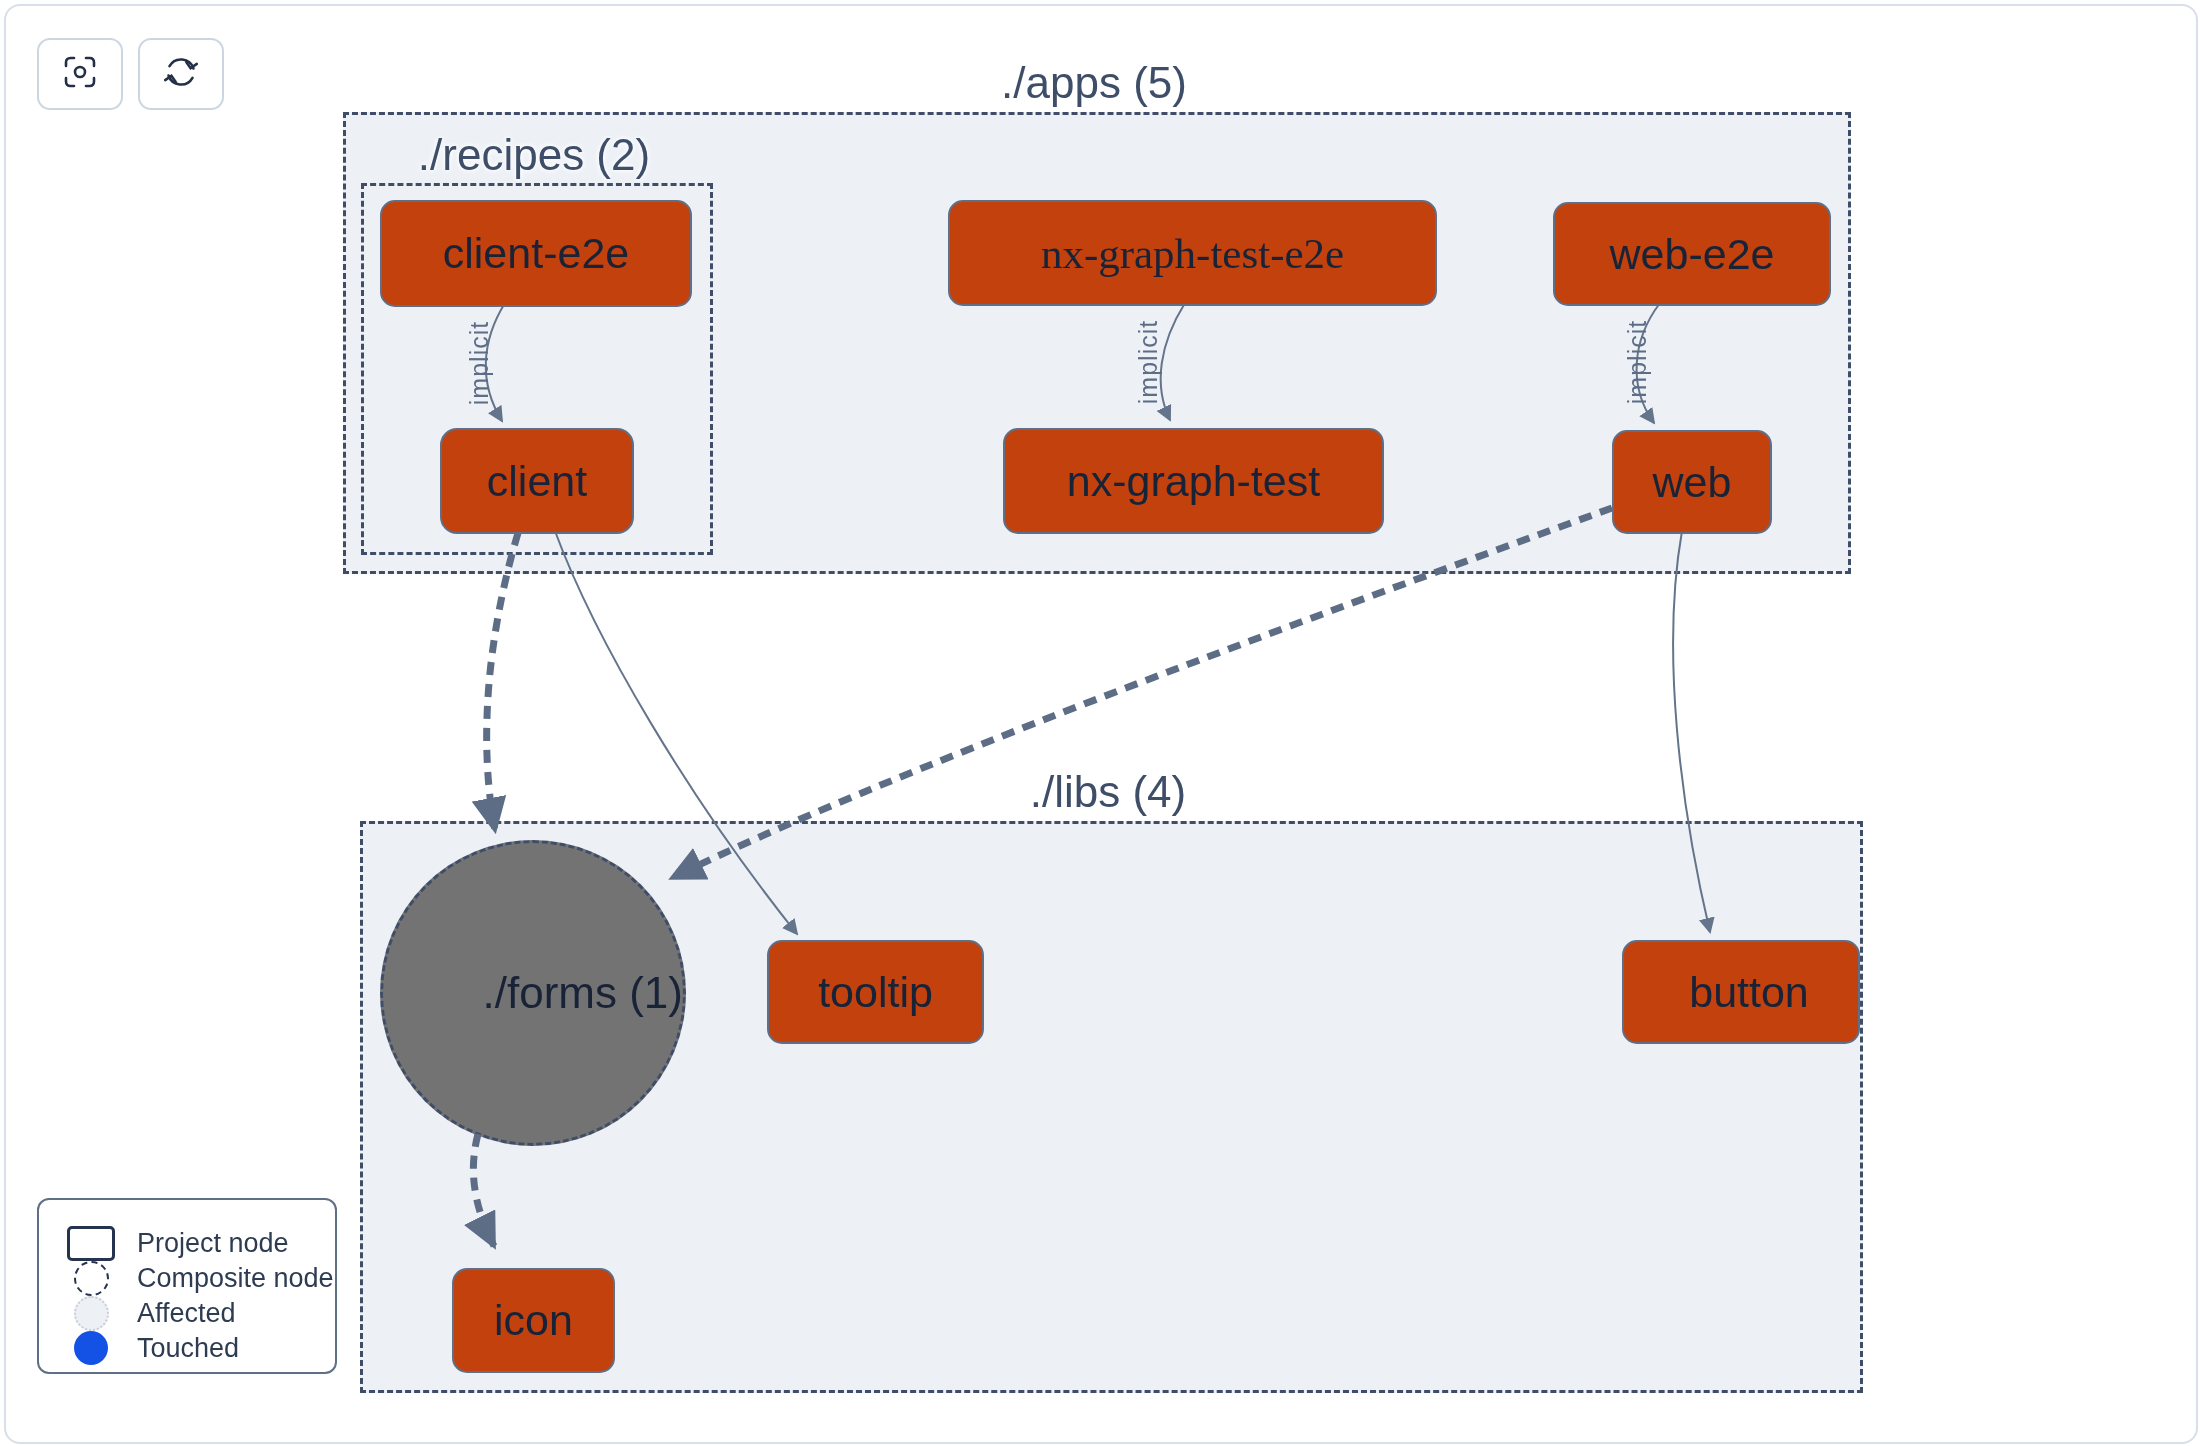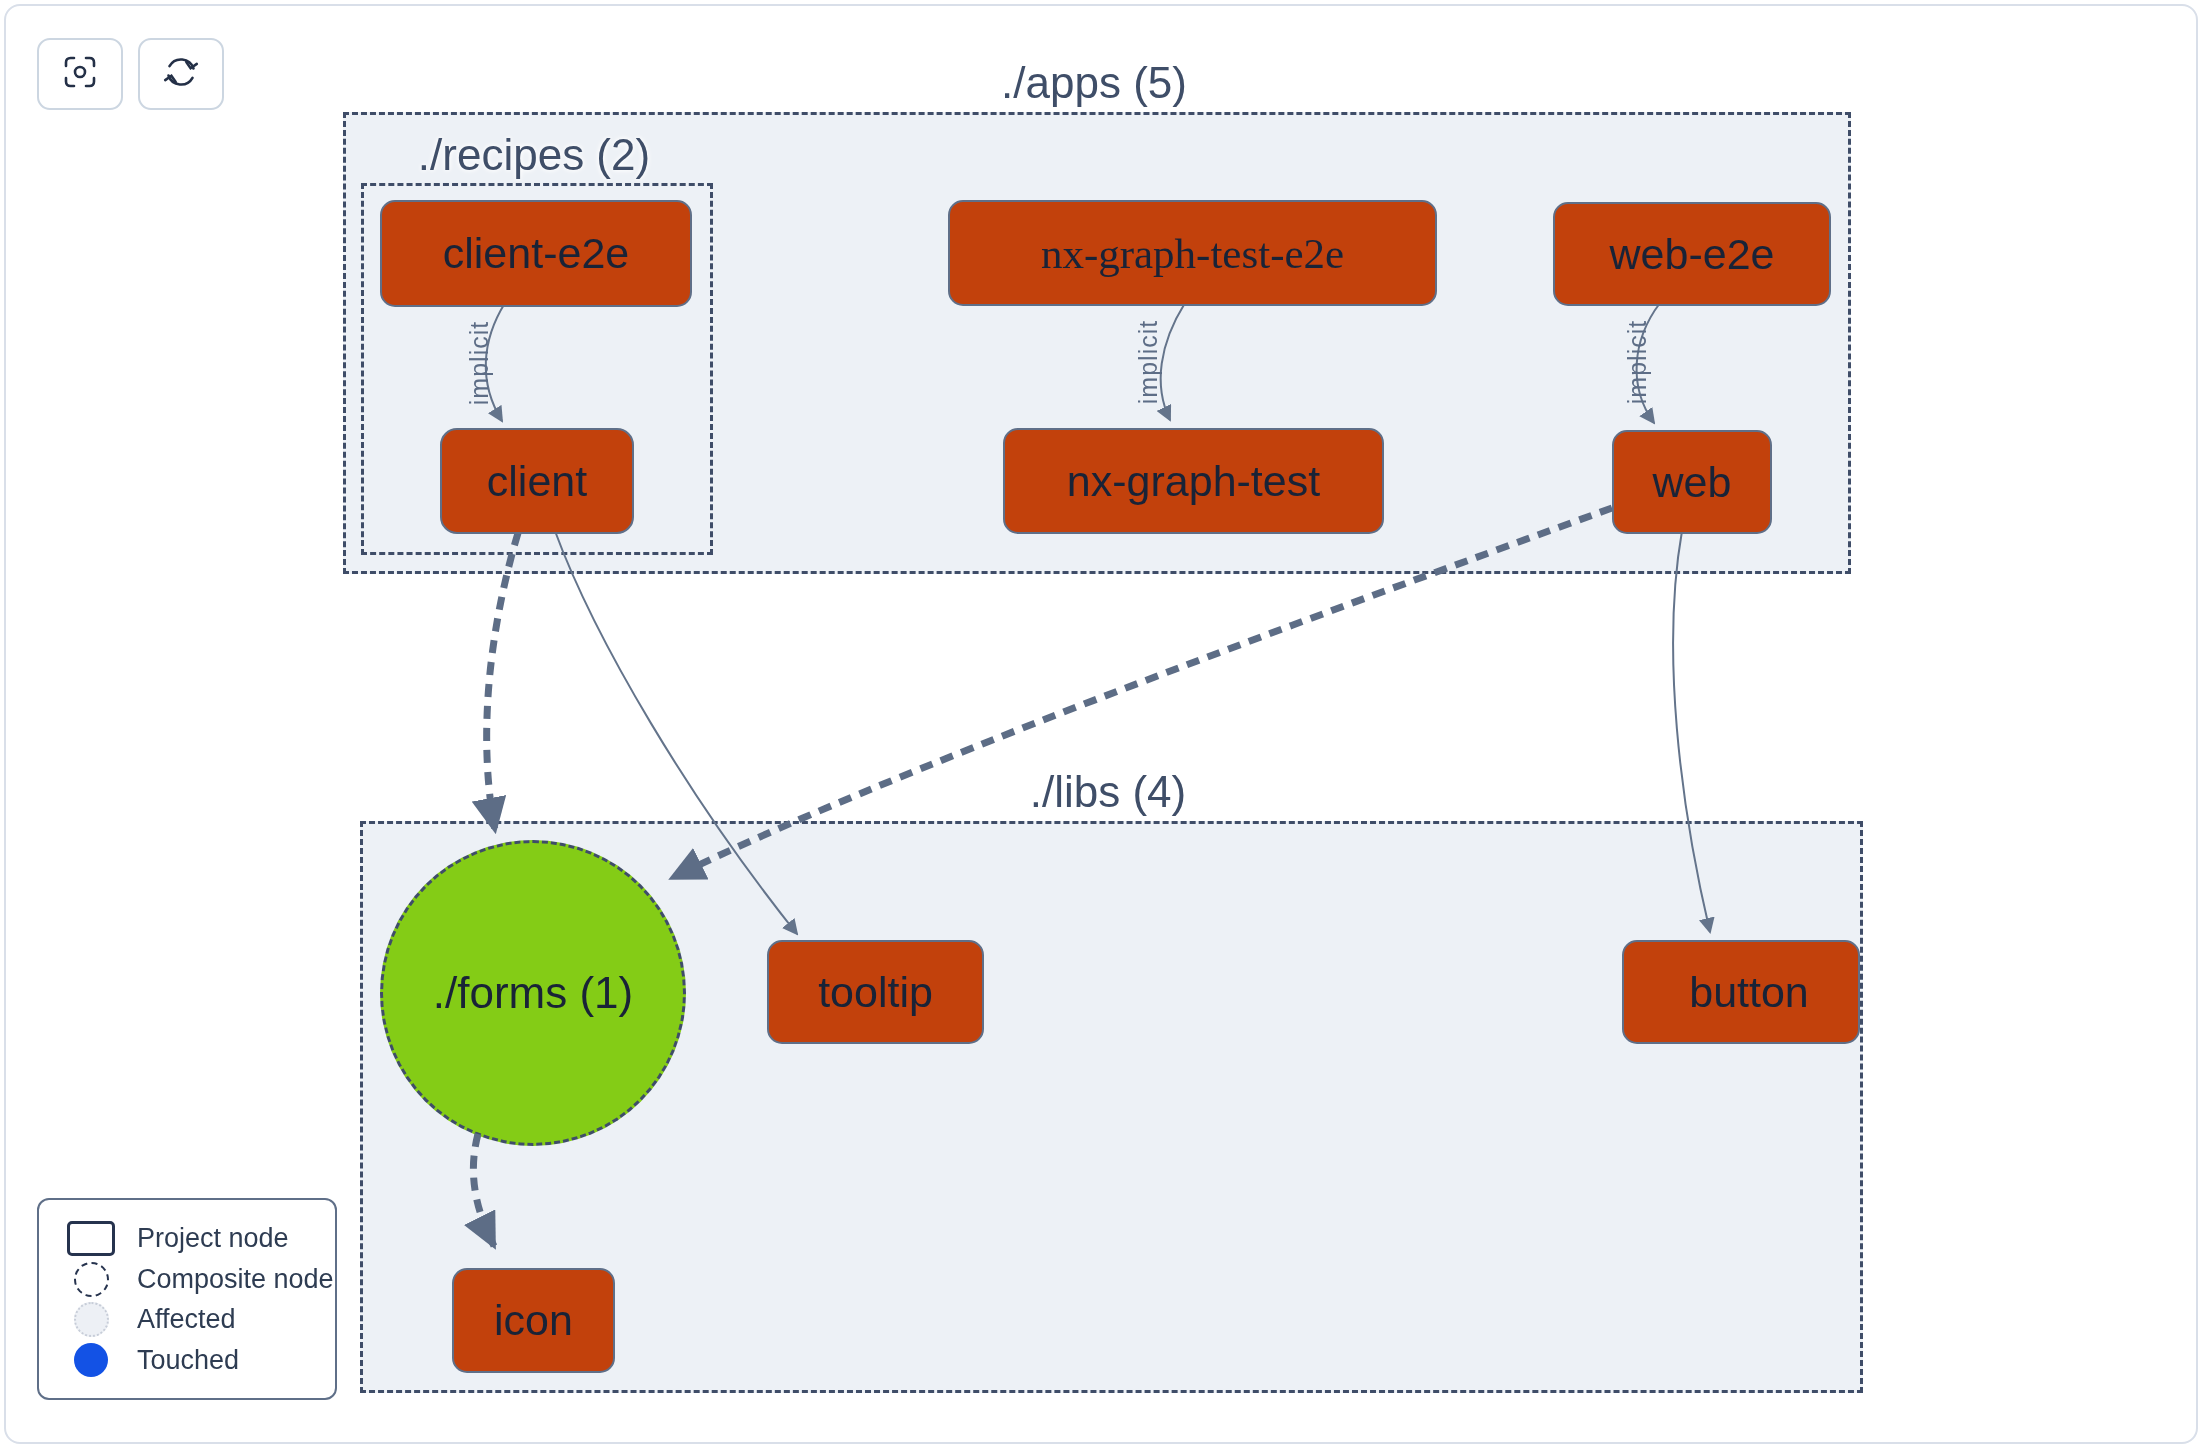--- a/index.html
+++ b/index.html
@@ -15,36 +15,36 @@
   .group{position:absolute;background:#edf1f6;border:3px dashed #3f4d68;}
   .group-inner{position:absolute;background:transparent;border:3px dashed #3f4d68;}
   .group-label{position:absolute;left:50%;transform:translateX(-50%);white-space:nowrap;
     font-size:44px;color:#3f4e68;text-shadow:0 0 6px #fff,0 0 4px #fff;}
 
   
   .node{position:absolute;background:#c2410c;border:2px solid #5f6f88;border-radius:15px;
     display:flex;align-items:center;justify-content:center;font-size:43px;color:#192337;cursor:pointer;}
 
   
-  .composite{position:absolute;width:300px;height:300px;border-radius:50%;background:#84cc16;
-    border:3.5px dashed #3f4d68;display:flex;align-items:center;justify-content:center;
+  .composite{position:absolute;width:300px;height:300px;border-radius:50%;background:#737373;
+    border:3.5px dashed #3f4d68;display:flex;align-items:center;justify-content:flex-end;
     font-size:44px;color:#192337;cursor:pointer;}
 
   
   .edge-label{position:absolute;transform:translate(-50%,-50%) rotate(-90deg);
     font-size:25px;color:#5d6d86;letter-spacing:1px;white-space:nowrap;}
 
   svg.edges{position:absolute;left:0;top:0;pointer-events:none;}
   .edge-thin{stroke:#64748b;stroke-width:2px;fill:none;}
   .edge-thick{stroke:#5d6d86;stroke-width:7px;fill:none;stroke-dasharray:13 9;}
 
   
-  .legend{position:absolute;left:37px;top:1198px;width:300px;height:202px;background:#fff;
+  .legend{position:absolute;left:37px;top:1198px;width:300px;height:176px;background:#fff;
     border:2px solid #5f6f88;border-radius:12px;box-sizing:border-box;
-    display:flex;flex-direction:column;justify-content:space-around;padding:18px 0;}
+    display:flex;flex-direction:column;justify-content:space-around;padding:26px 0;}
   .legend-row{display:flex;align-items:center;gap:22px;padding-left:28px;}
   .legend-swatch{flex:0 0 auto;display:flex;align-items:center;justify-content:center;width:48px;}
   .legend-label{font-size:27px;color:#2e3c52;}
   .sw-project{width:44px;height:29px;border:3px solid #26334e;border-radius:5px;background:#fff;}
   .sw-composite{width:31px;height:31px;border:2.5px dashed #26334e;border-radius:50%;background:#fff;}
   .sw-affected{width:31px;height:31px;border:2.5px dotted #c7cdd8;border-radius:50%;background:#edf0f5;}
   .sw-touched{width:34px;height:34px;border-radius:50%;background:#1352e5;}
 </style>
 </head>
 <body>

